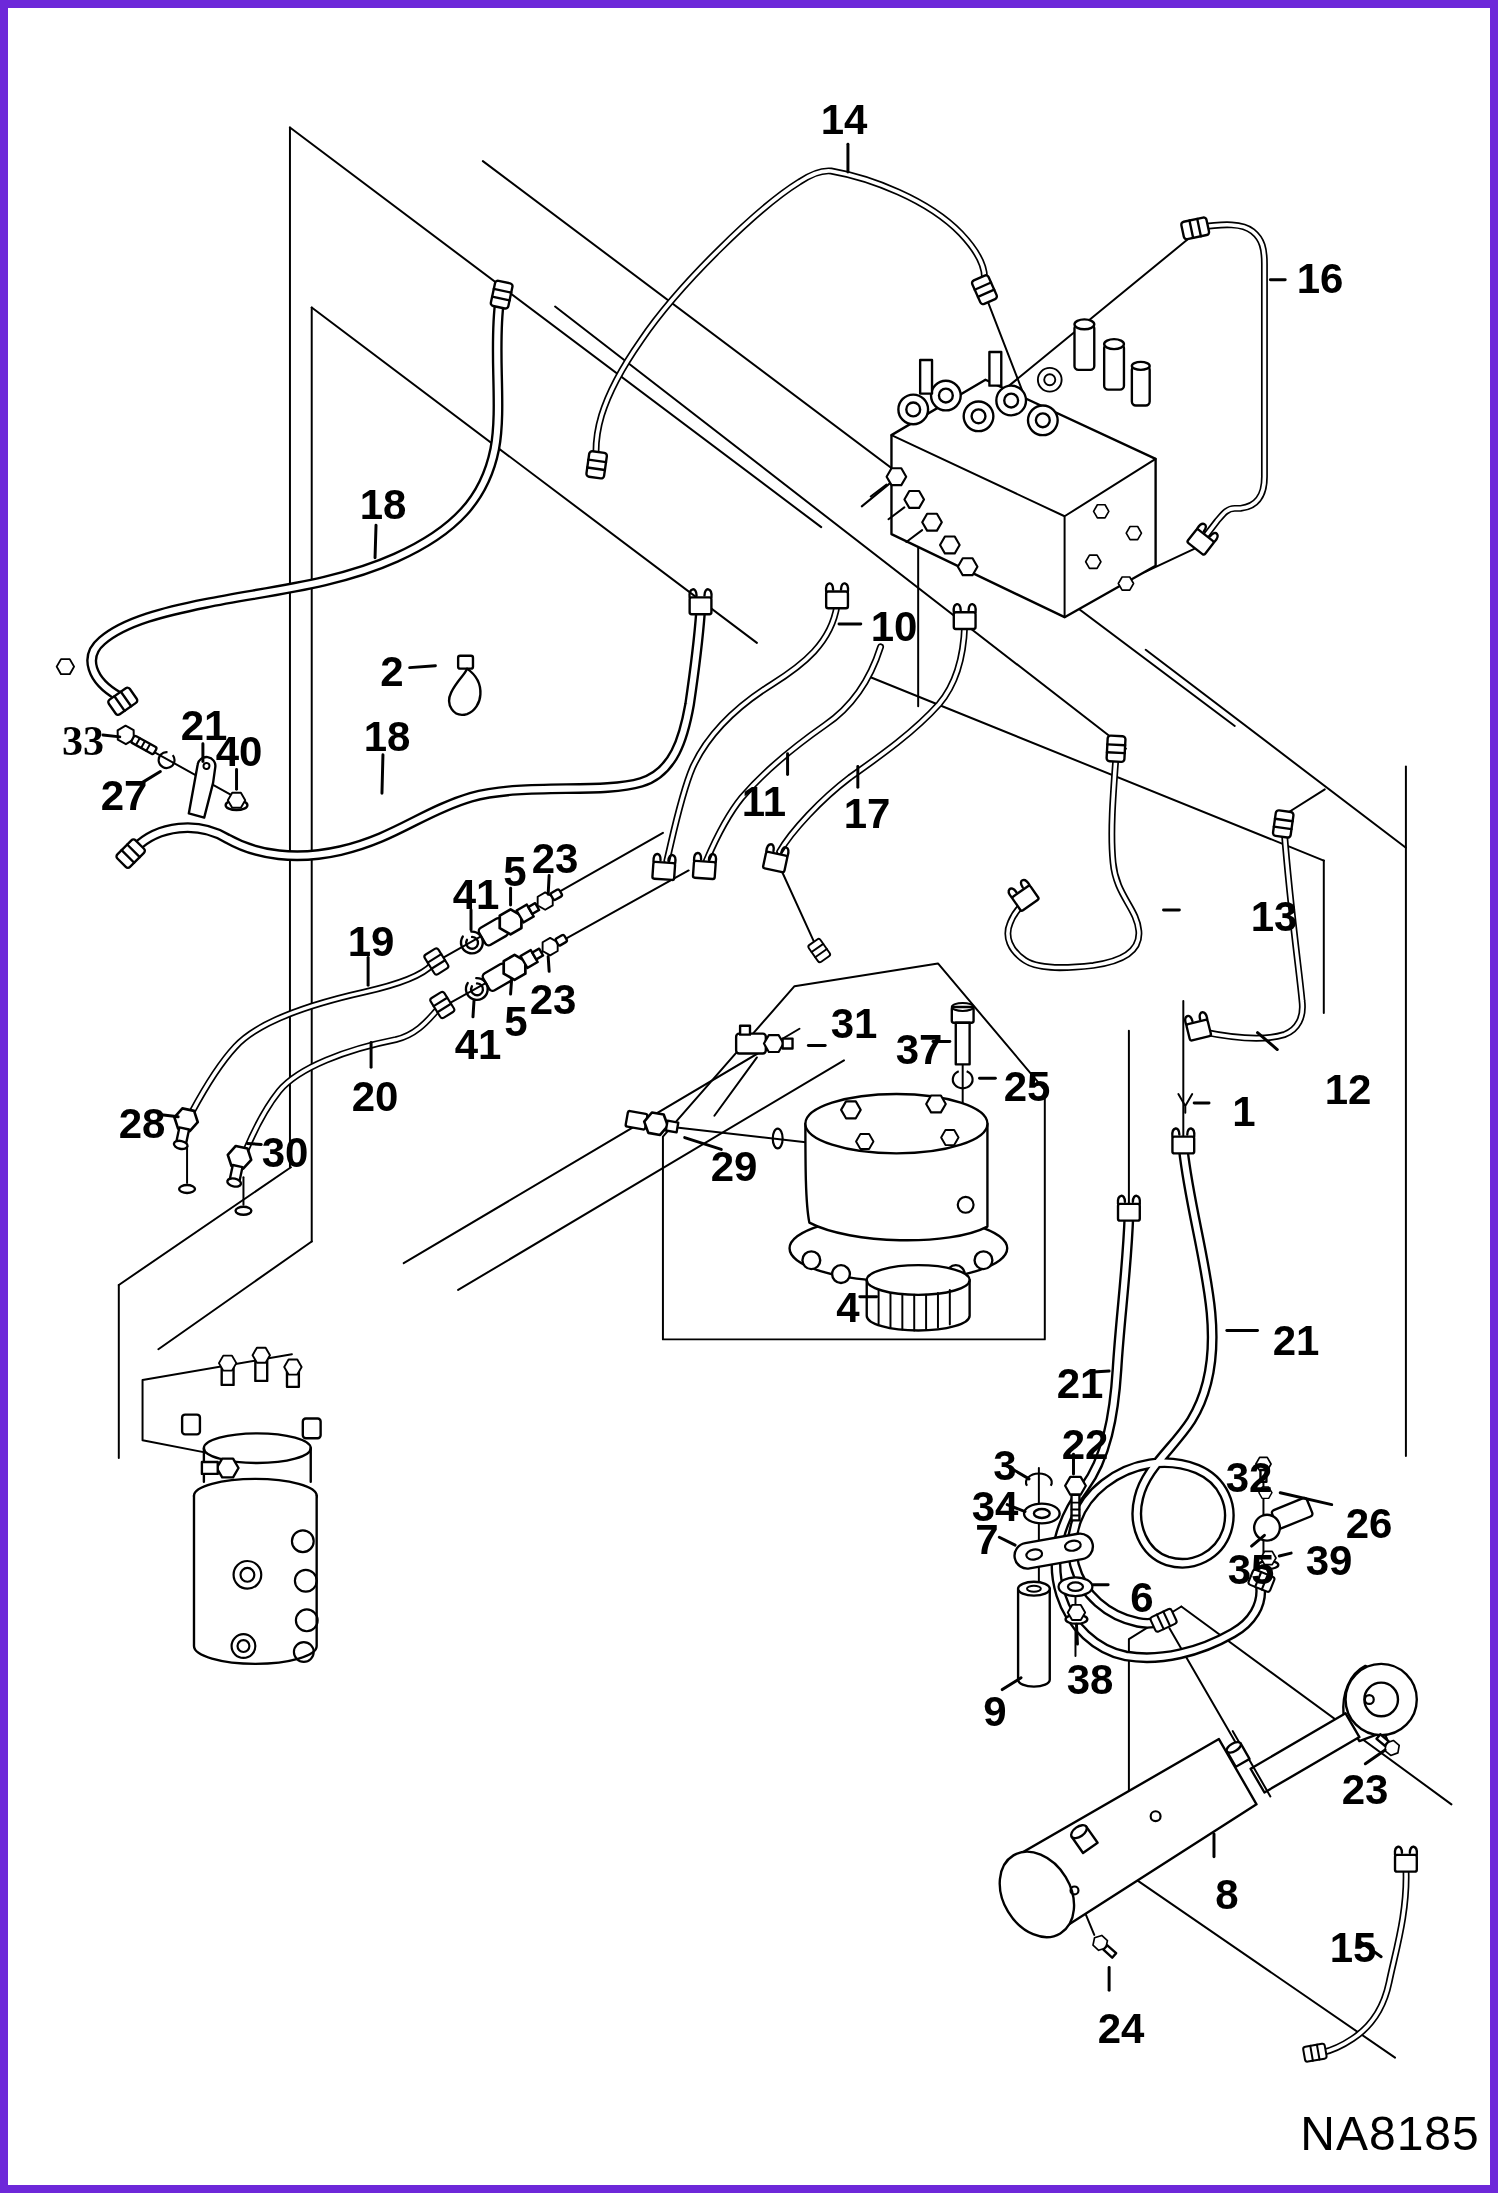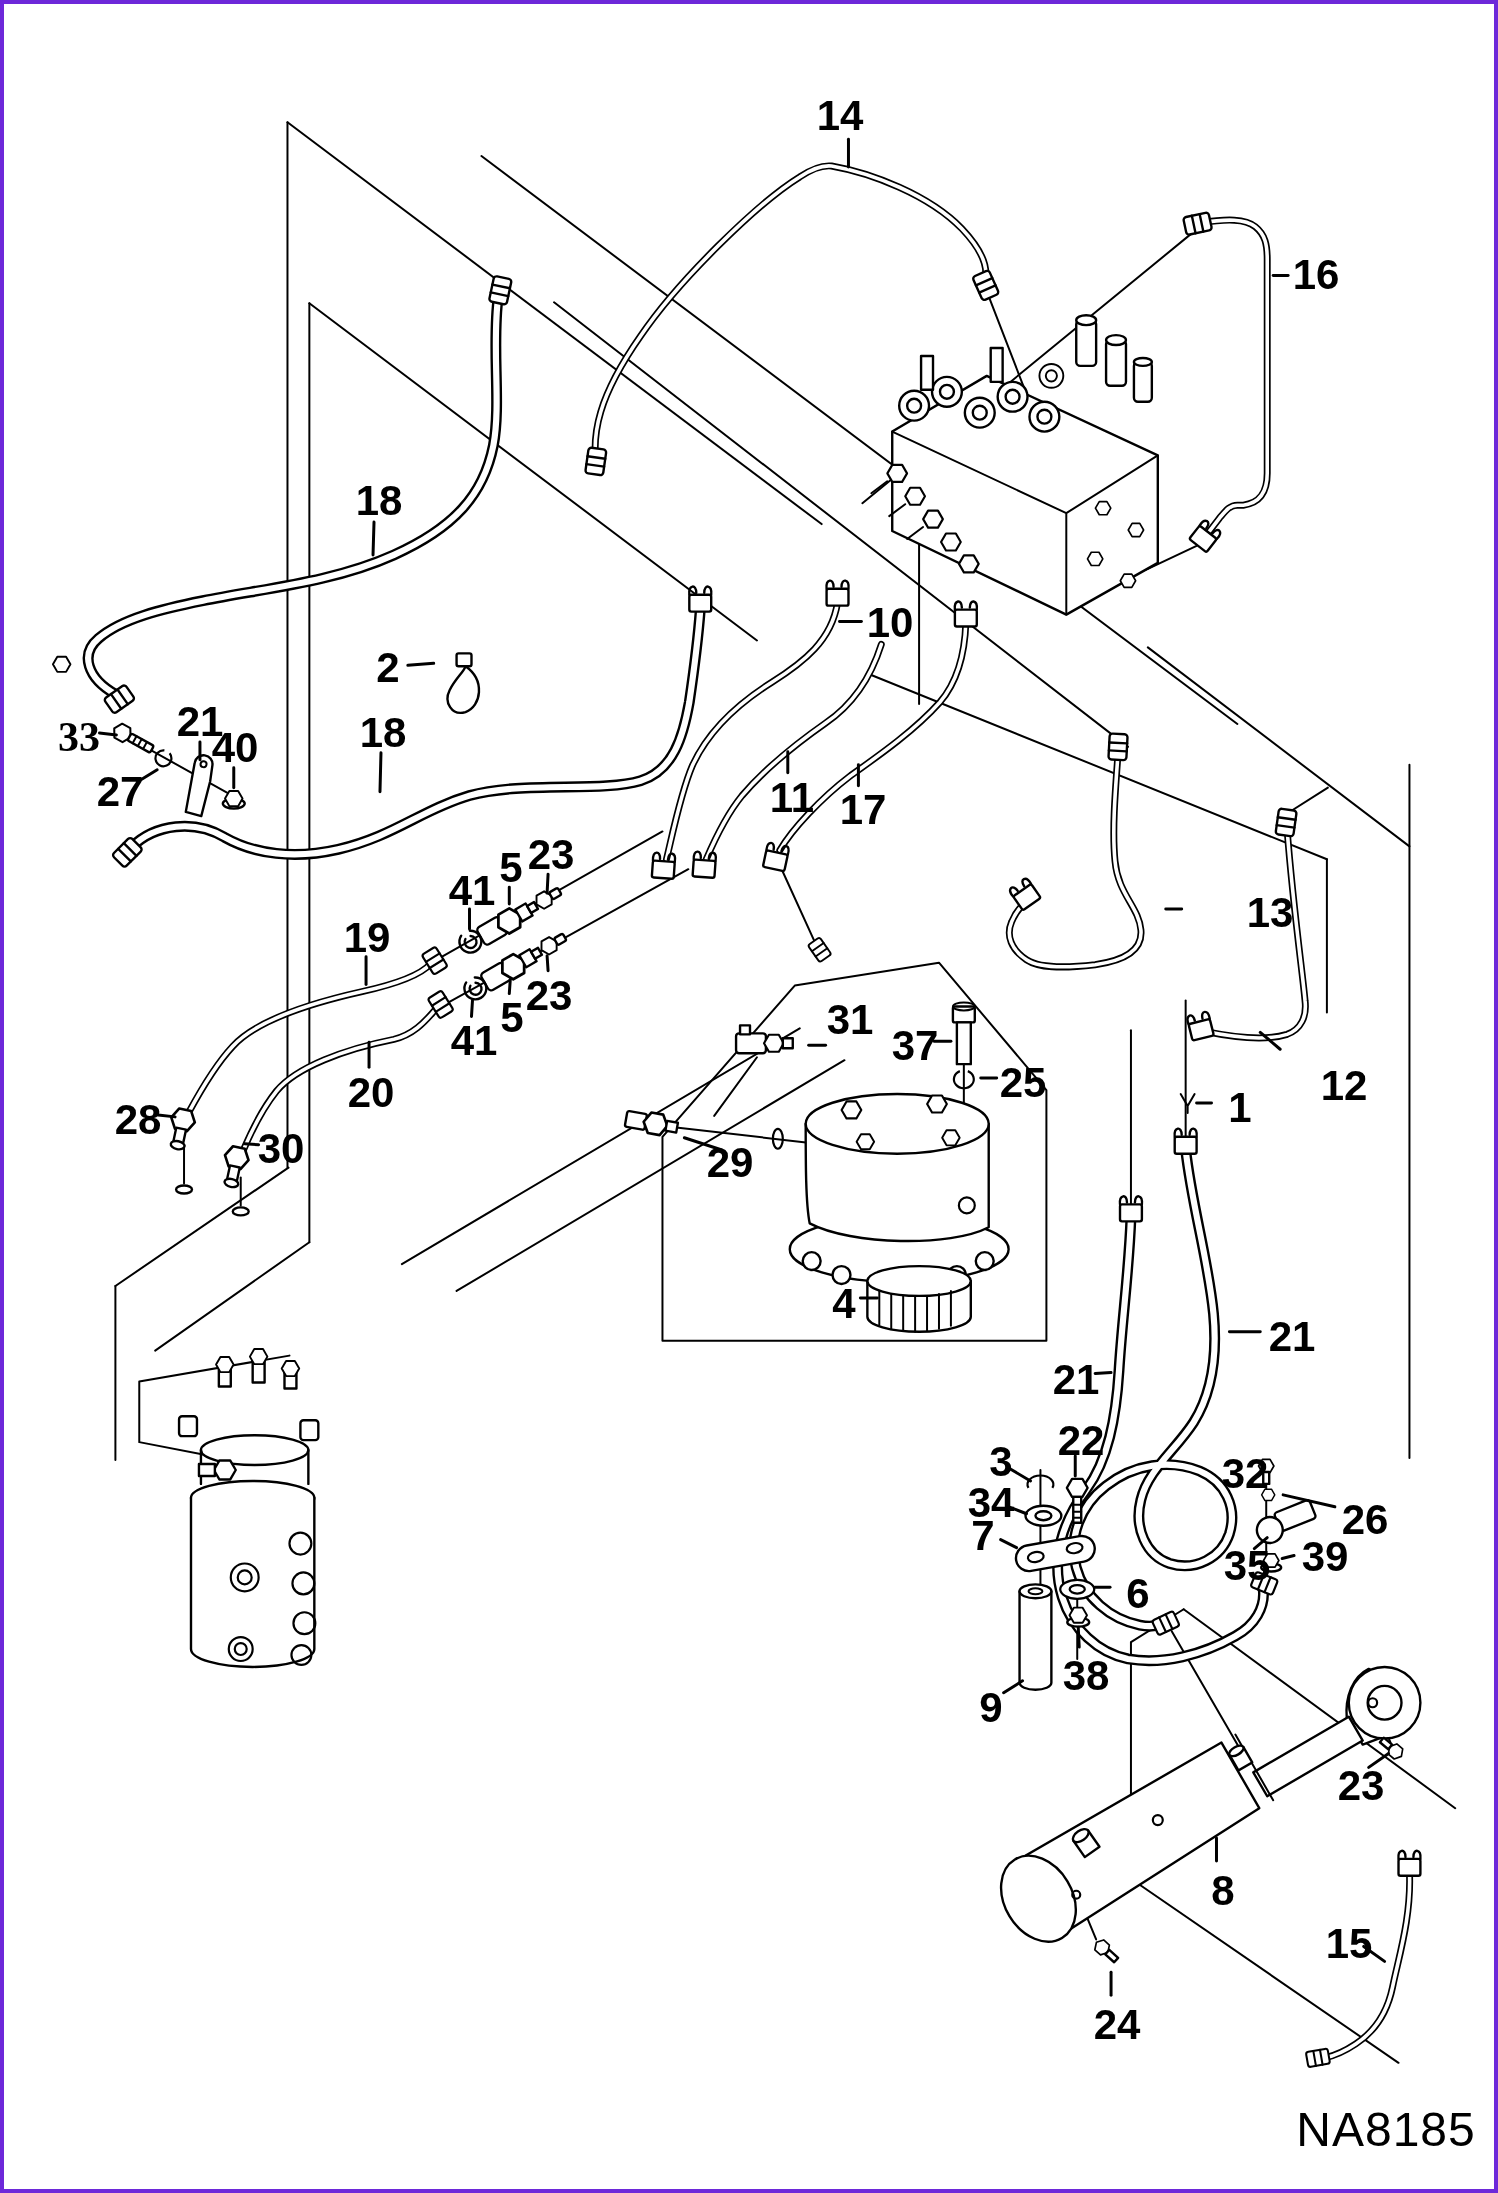--- a/index.html
+++ b/index.html
@@ -1,20 +1,20 @@
 <!DOCTYPE html>
 <html><head>
 <meta charset="utf-8">
 <style>
   html,body { margin:0; padding:0; background:#e8e8e8; }
   .page {
     position:relative;
     width:1498px; height:2193px;
     background:#ffffff;
-    border:4px solid #6d28d9;
+    border:8px solid #6d28d9;
     box-sizing:border-box;
     overflow:hidden;
     font-family:"Liberation Sans", sans-serif;
   }
   .linework { position:absolute; left:0; top:0; width:100%; height:100%; }
   .callout {
     position:absolute;
     transform:translate(-50%,-50%);
     font-family:"Liberation Sans", sans-serif;
     font-weight:bold;
@@ -537,21 +537,21 @@
       <div class="callout" style="left: 468px; top: 887px;">41</div>
       <div class="callout" style="left: 507px; top: 864px;">5</div>
       <div class="callout" style="left: 547px; top: 851px;">23</div>
       <div class="callout" style="left: 545px; top: 992px;">23</div>
       <div class="callout" style="left: 508px; top: 1014px;">5</div>
       <div class="callout" style="left: 470px; top: 1037px;">41</div>
       <div class="callout" style="left: 367px; top: 1089px;">20</div>
       <div class="callout" style="left: 134px; top: 1116px;">28</div>
       <div class="callout" style="left: 277px; top: 1145px;">30</div>
       <div class="callout" style="left: 886px; top: 619px;">10</div>
-      <div class="callout" style="left: 788px; top: 794px;">11</div>
+      <div class="callout" style="left: 756px; top: 794px;">11</div>
       <div class="callout" style="left: 859px; top: 806px;">17</div>
       <div class="callout" style="left: 1266px; top: 909px;">13</div>
       <div class="callout" style="left: 1340px; top: 1062px; margin-top: 20px;">12</div>
       <div class="callout" style="left: 846px; top: 1016px;">31</div>
       <div class="callout" style="left: 911px; top: 1042px;">37</div>
       <div class="callout" style="left: 1019px; top: 1079px;">25</div>
       <div class="callout" style="left: 726px; top: 1159px;">29</div>
       <div class="callout" style="left: 840px; top: 1300px;">4</div>
       <div class="callout" style="left: 1236px; top: 1104px;">1</div>
       <div class="callout" style="left: 1288px; top: 1333px;">21</div>

